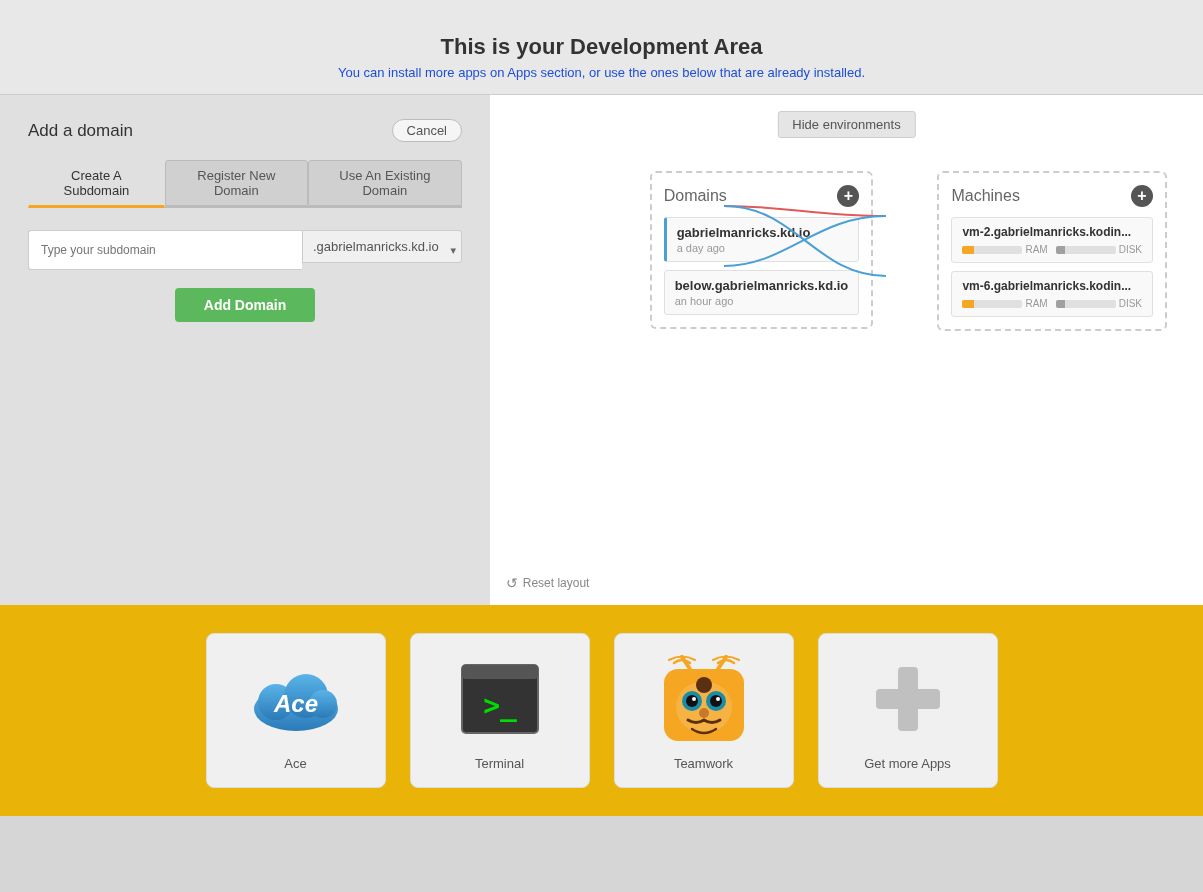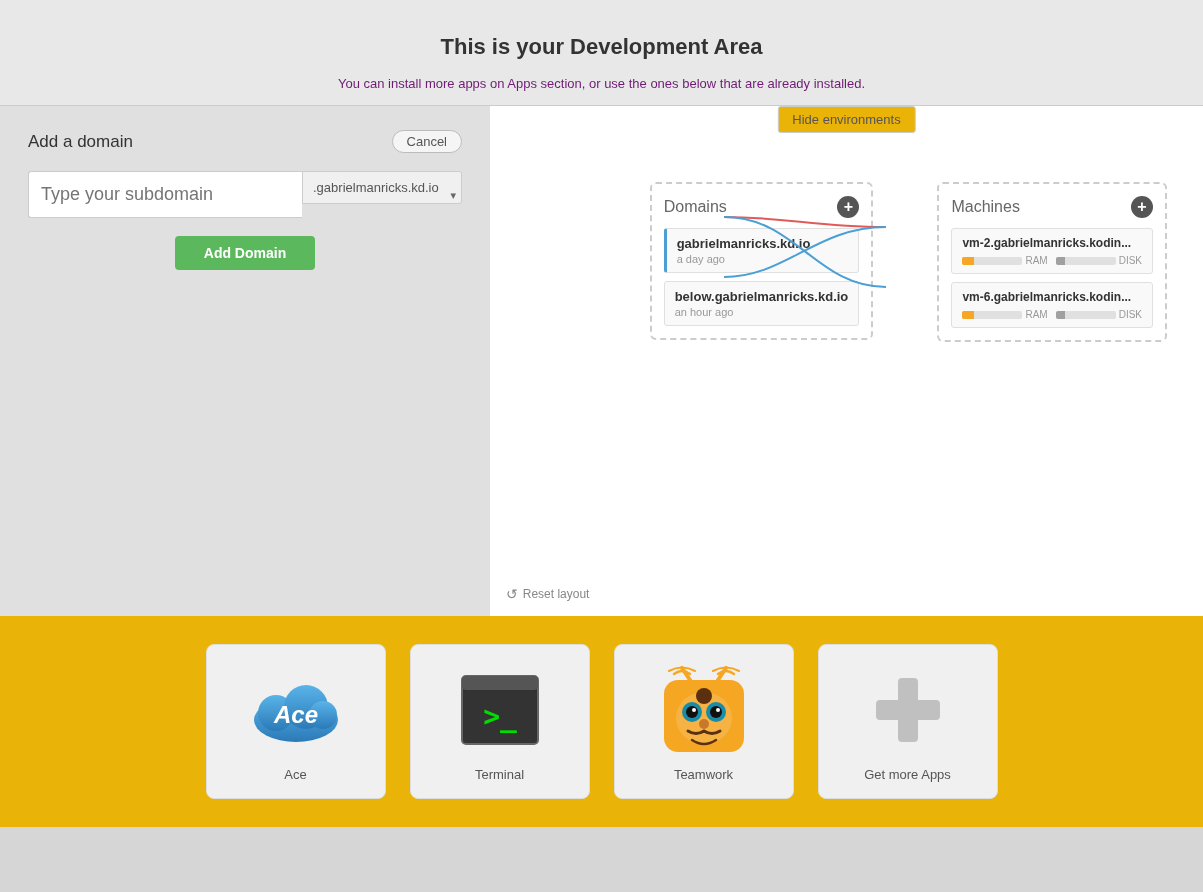--- a/index.html
+++ b/index.html
@@ -18,22 +18,22 @@
       padding: 34px 0 14px;
       border-bottom: 1px solid #ccc;
     }
     .header-title {
       font-size: 22px;
       font-weight: bold;
       color: #333;
     }
     .header-subtitle {
       font-size: 13px;
-      color: #701a75;
-      margin-top: 16px;
+      color: #1d4ed8;
+      margin-top: 5px;
     }
 
     
     .main-area {
       display: flex;
       height: 510px;
     }
 
     
     .left-panel {
@@ -96,21 +96,21 @@
       display: flex;
       gap: 0;
       margin-bottom: 18px;
     }
     .subdomain-input {
       flex: 1;
       padding: 12px 12px;
       border: 1px solid #ccc;
       border-right: none;
       border-radius: 3px 0 0 3px;
-      font-size: 18px;
+      font-size: 12px;
       background: #fff;
       color: #0369a1;
       outline: none;
     }
     .subdomain-select {
       padding: 8px 22px 8px 10px;
       border: 1px solid #ccc;
       border-radius: 0 3px 3px 0;
       font-size: 13px;
       background: #f0f0f0;
@@ -151,24 +151,24 @@
 
     
     .right-panel {
       flex: 1;
       background: #fff;
       position: relative;
       padding: 16px;
     }
     .hide-env-btn {
       position: absolute;
-      top: 0;
+      top: 16px;
       left: 50%;
       transform: translateX(-50%);
-      background: #eab308;
+      background: #e5e5e5;
       border: 1px solid #ccc;
       border-radius: 3px;
       padding: 5px 14px;
       font-size: 13px;
       color: #555;
       cursor: pointer;
     }
 
     .network-box {
       border: 2px dashed #ccc;
@@ -323,20 +323,25 @@
 </div>
 
 <div class="main-area">
 
   <div class="left-panel">
     <div class="panel-header">
       <span class="panel-title">Add a domain</span>
       <button class="cancel-btn">Cancel</button>
     </div>
 
+    <div class="tab-bar">
+      <button class="tab active">Create A Subdomain</button>
+      <button class="tab">Register New Domain</button>
+      <button class="tab">Use An Existing Domain</button>
+    </div>
 
     <div class="subdomain-row">
       <input class="subdomain-input" type="text" placeholder="Type your subdomain" style="">
       <div class="subdomain-select-wrap">
         <select class="subdomain-select">
           <option>.gabrielmanricks.kd.io</option>
         </select>
       </div>
     </div>
 

